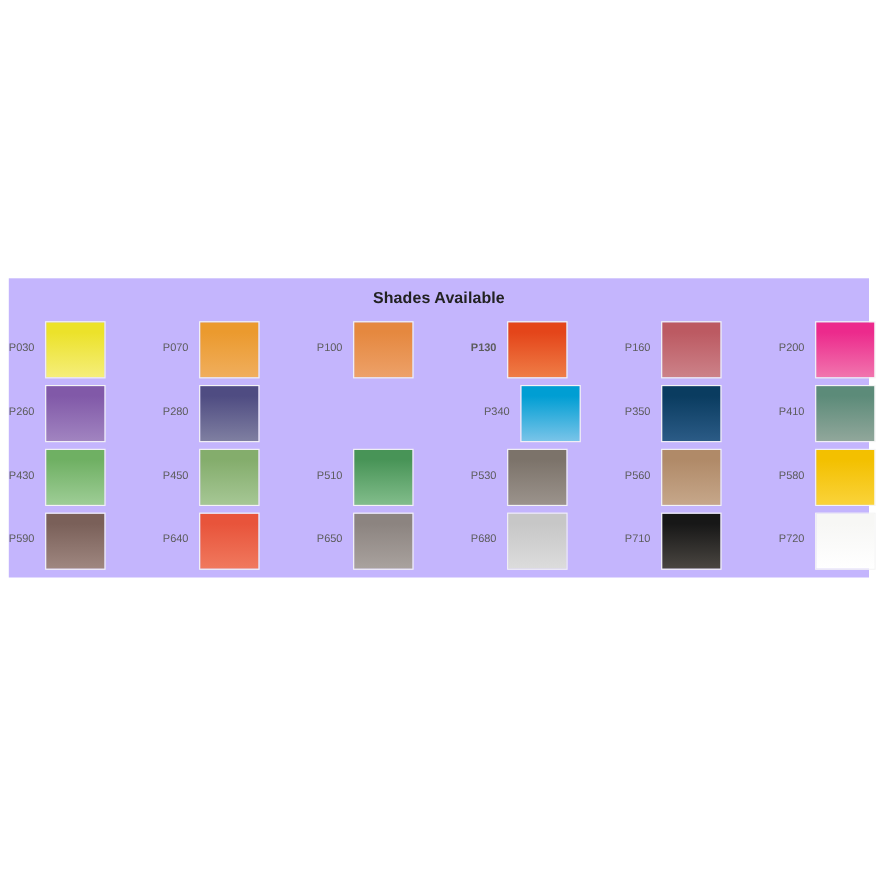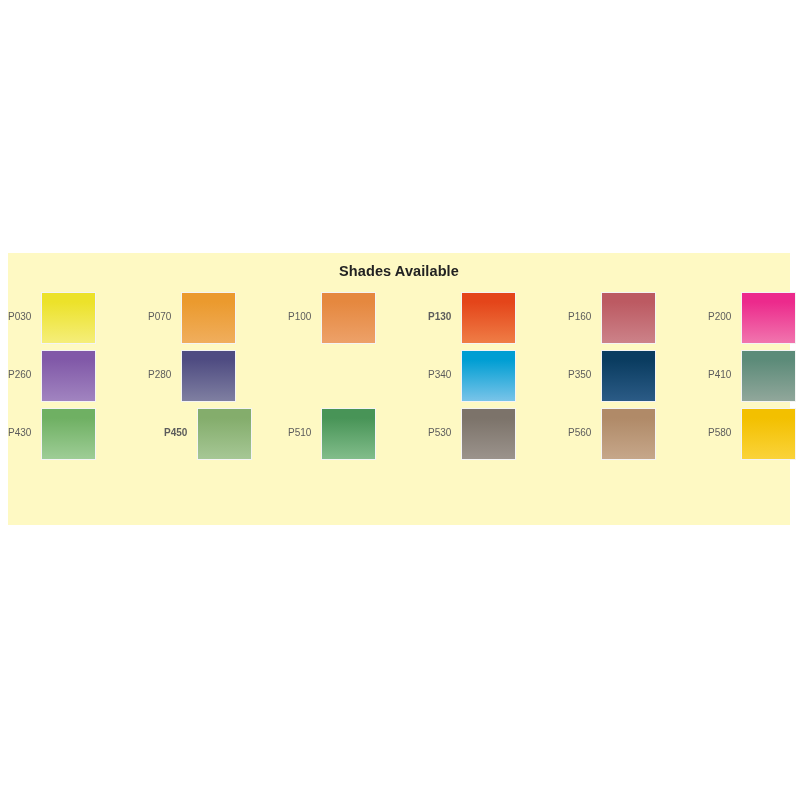--- a/index.html
+++ b/index.html
@@ -21,21 +21,21 @@
     background: #ffffff;
   }
 
   
   #shades-panel {
     position: absolute;
     left: 8px;
     top: 253px;
     width: 782px;
     height: 272px;
-    background: #fef9c3;
+    background: #c4b5fd;
     box-sizing: border-box;
   }
 
   #panel-title {
     position: absolute;
     left: 0;
     right: 0;
     top: 10px;
     text-align: center;
     font-size: 14.5px;
@@ -125,56 +125,82 @@
         </div>
         <div class="swatch-row">
           <div class="swatch-cell" style="left: 0px;">
             <div class="swatch-label">P260</div>
             <div class="swatch-chip" style="background: linear-gradient(rgb(129, 89, 168) 0%, rgb(129, 89, 168) 18%, rgb(161, 132, 192) 100%);"></div>
           </div>
           <div class="swatch-cell" style="left: 140px; text-decoration: underline;">
             <div class="swatch-label">P280</div>
             <div class="swatch-chip" style="background: linear-gradient(rgb(79, 76, 130) 0%, rgb(79, 76, 130) 18%, rgb(127, 127, 161) 100%);"></div>
           </div>
-          <div class="swatch-cell" style="left: 420px;">
+          <div class="swatch-cell" style="left: 432px;">
             <div class="swatch-label">P340</div>
             <div class="swatch-chip" style="background: linear-gradient(rgb(0, 158, 211) 0%, rgb(0, 158, 211) 18%, rgb(121, 196, 233) 100%);"></div>
           </div>
           <div class="swatch-cell" style="left: 560px;">
             <div class="swatch-label">P350</div>
             <div class="swatch-chip" style="background: linear-gradient(rgb(10, 60, 96) 0%, rgb(10, 60, 96) 18%, rgb(43, 91, 134) 100%);"></div>
           </div>
           <div class="swatch-cell" style="left: 700px;">
             <div class="swatch-label">P410</div>
             <div class="swatch-chip" style="background: linear-gradient(rgb(92, 139, 121) 0%, rgb(92, 139, 121) 18%, rgb(145, 167, 155) 100%);"></div>
           </div>
         </div>
         <div class="swatch-row">
           <div class="swatch-cell" style="left: 0px;">
             <div class="swatch-label">P430</div>
             <div class="swatch-chip" style="background: linear-gradient(rgb(111, 176, 99) 0%, rgb(111, 176, 99) 18%, rgb(158, 205, 150) 100%);"></div>
           </div>
-          <div class="swatch-cell" style="left: 156px; font-weight: bold;">
+          <div class="swatch-cell" style="left: 140px;">
             <div class="swatch-label">P450</div>
             <div class="swatch-chip" style="background: linear-gradient(rgb(132, 173, 108) 0%, rgb(132, 173, 108) 18%, rgb(166, 199, 149) 100%);"></div>
           </div>
           <div class="swatch-cell" style="left: 280px;">
             <div class="swatch-label">P510</div>
             <div class="swatch-chip" style="background: linear-gradient(rgb(72, 148, 87) 0%, rgb(72, 148, 87) 18%, rgb(130, 189, 139) 100%);"></div>
           </div>
           <div class="swatch-cell" style="left: 420px;">
             <div class="swatch-label">P530</div>
             <div class="swatch-chip" style="background: linear-gradient(rgb(124, 115, 106) 0%, rgb(124, 115, 106) 18%, rgb(155, 147, 140) 100%);"></div>
           </div>
           <div class="swatch-cell" style="left: 560px;">
             <div class="swatch-label">P560</div>
             <div class="swatch-chip" style="background: linear-gradient(rgb(176, 138, 104) 0%, rgb(176, 138, 104) 18%, rgb(198, 167, 138) 100%);"></div>
           </div>
           <div class="swatch-cell" style="left: 700px;">
             <div class="swatch-label">P580</div>
             <div class="swatch-chip" style="background: linear-gradient(rgb(243, 192, 0) 0%, rgb(243, 192, 0) 18%, rgb(250, 211, 58) 100%);"></div>
           </div>
         </div>
+        <div class="swatch-row">
+          <div class="swatch-cell" style="left: 0px;">
+            <div class="swatch-label">P590</div>
+            <div class="swatch-chip" style="background: linear-gradient(rgb(122, 96, 89) 0%, rgb(122, 96, 89) 18%, rgb(159, 135, 128) 100%);"></div>
+          </div>
+          <div class="swatch-cell" style="left: 140px;">
+            <div class="swatch-label">P640</div>
+            <div class="swatch-chip" style="background: linear-gradient(rgb(232, 84, 59) 0%, rgb(232, 84, 59) 18%, rgb(240, 121, 94) 100%);"></div>
+          </div>
+          <div class="swatch-cell" style="left: 280px;">
+            <div class="swatch-label">P650</div>
+            <div class="swatch-chip" style="background: linear-gradient(rgb(140, 132, 128) 0%, rgb(140, 132, 128) 18%, rgb(169, 162, 158) 100%);"></div>
+          </div>
+          <div class="swatch-cell" style="left: 420px;">
+            <div class="swatch-label">P680</div>
+            <div class="swatch-chip" style="background: linear-gradient(rgb(199, 199, 199) 0%, rgb(199, 199, 199) 18%, rgb(220, 220, 220) 100%);"></div>
+          </div>
+          <div class="swatch-cell" style="left: 560px;">
+            <div class="swatch-label">P710</div>
+            <div class="swatch-chip" style="background: linear-gradient(rgb(23, 23, 23) 0%, rgb(23, 23, 23) 18%, rgb(74, 70, 65) 100%);"></div>
+          </div>
+          <div class="swatch-cell" style="left: 700px;">
+            <div class="swatch-label">P720</div>
+            <div class="swatch-chip" style="background: linear-gradient(rgb(247, 247, 245) 0%, rgb(247, 247, 245) 18%, rgb(255, 255, 255) 100%);"></div>
+          </div>
+        </div>
       </div>
 
   </div>
 
 </div>
 
 </body></html>

